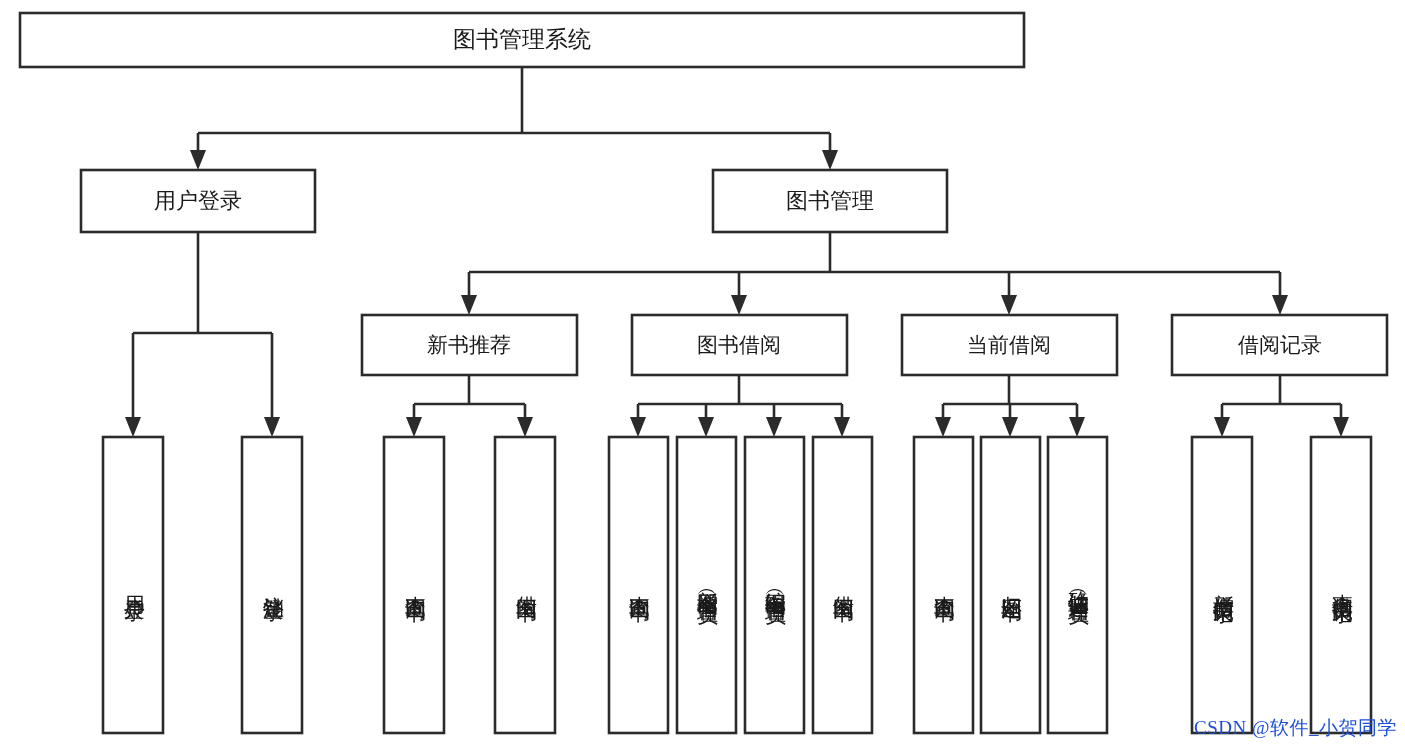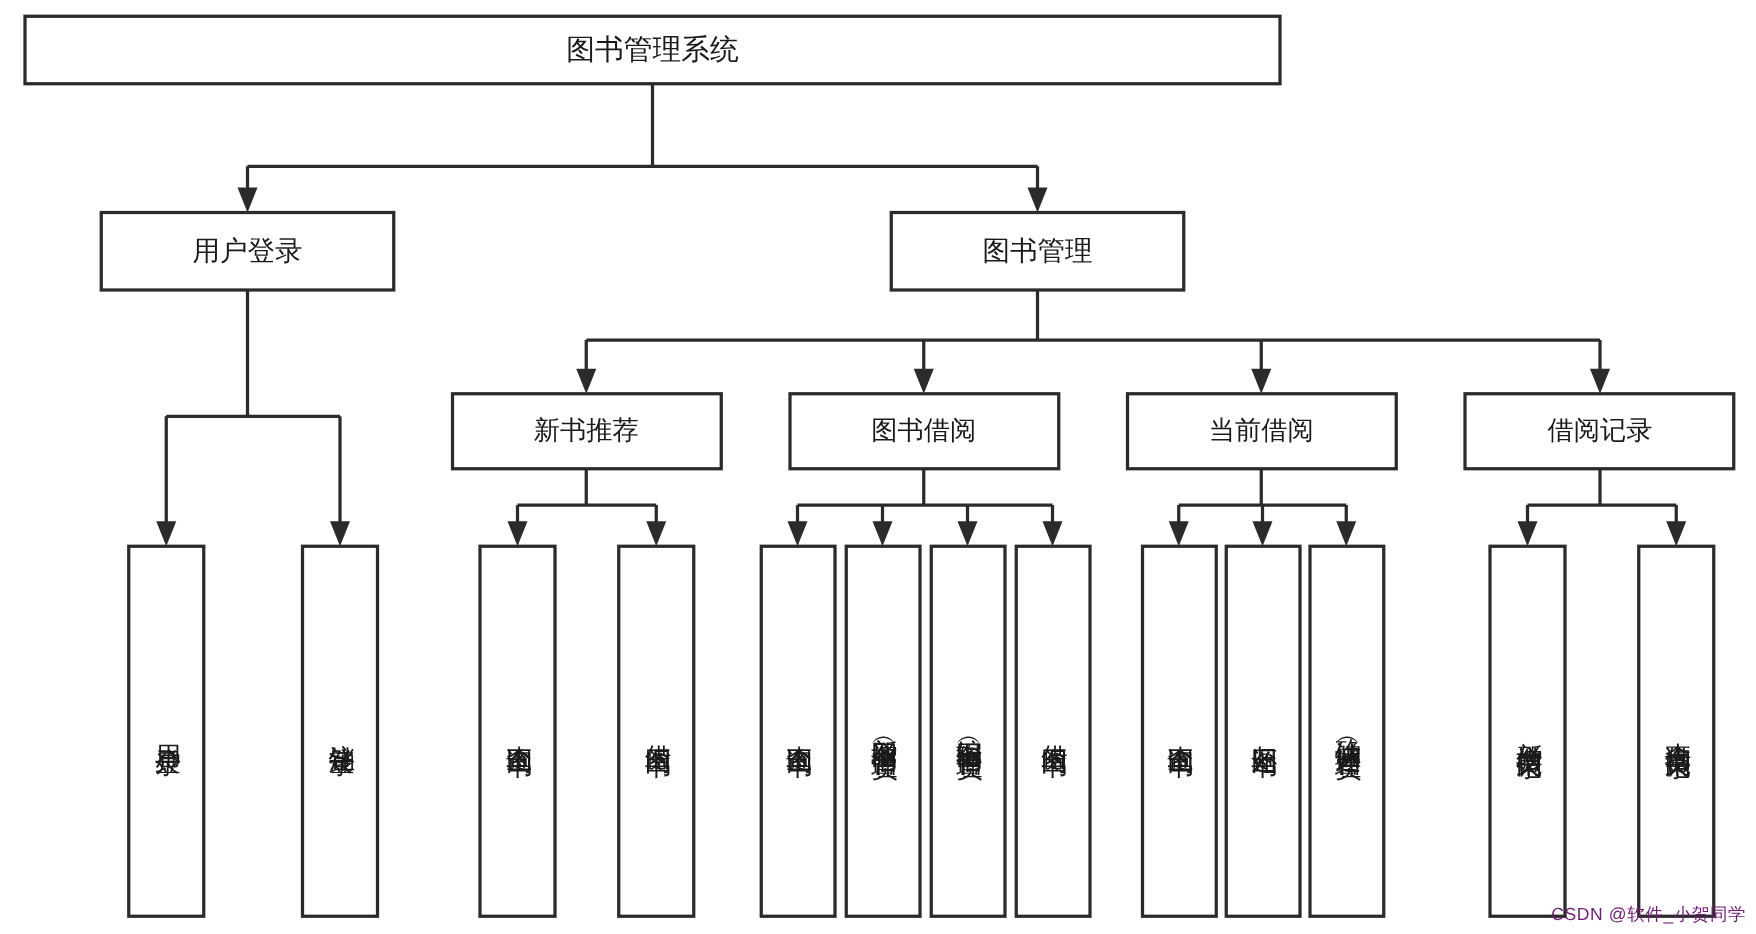--- a/index.html
+++ b/index.html
@@ -33,23 +33,23 @@
     stroke:#2b2b2b;
     stroke-width:2.6;
     fill:none;
     stroke-linecap:butt;
   }
   .arrow-head{fill:#2b2b2b;stroke:none;}
   .watermark{
     position:absolute;
     right:8px;
     bottom:6px;
-    font-family:Liberation Sans, sans-serif;
-    font-size:14px;
-    color:#701a75;
+    font-family:Liberation Serif, serif;
+    font-size:19px;
+    color:#1d4ed8;
     letter-spacing:0.5px;
     white-space:nowrap;
     pointer-events:none;
   }
 </style>
 </head>
 <body>
 
 <svg id="diagram" viewBox="0 0 1405 747" xmlns="http://www.w3.org/2000/svg">
 

